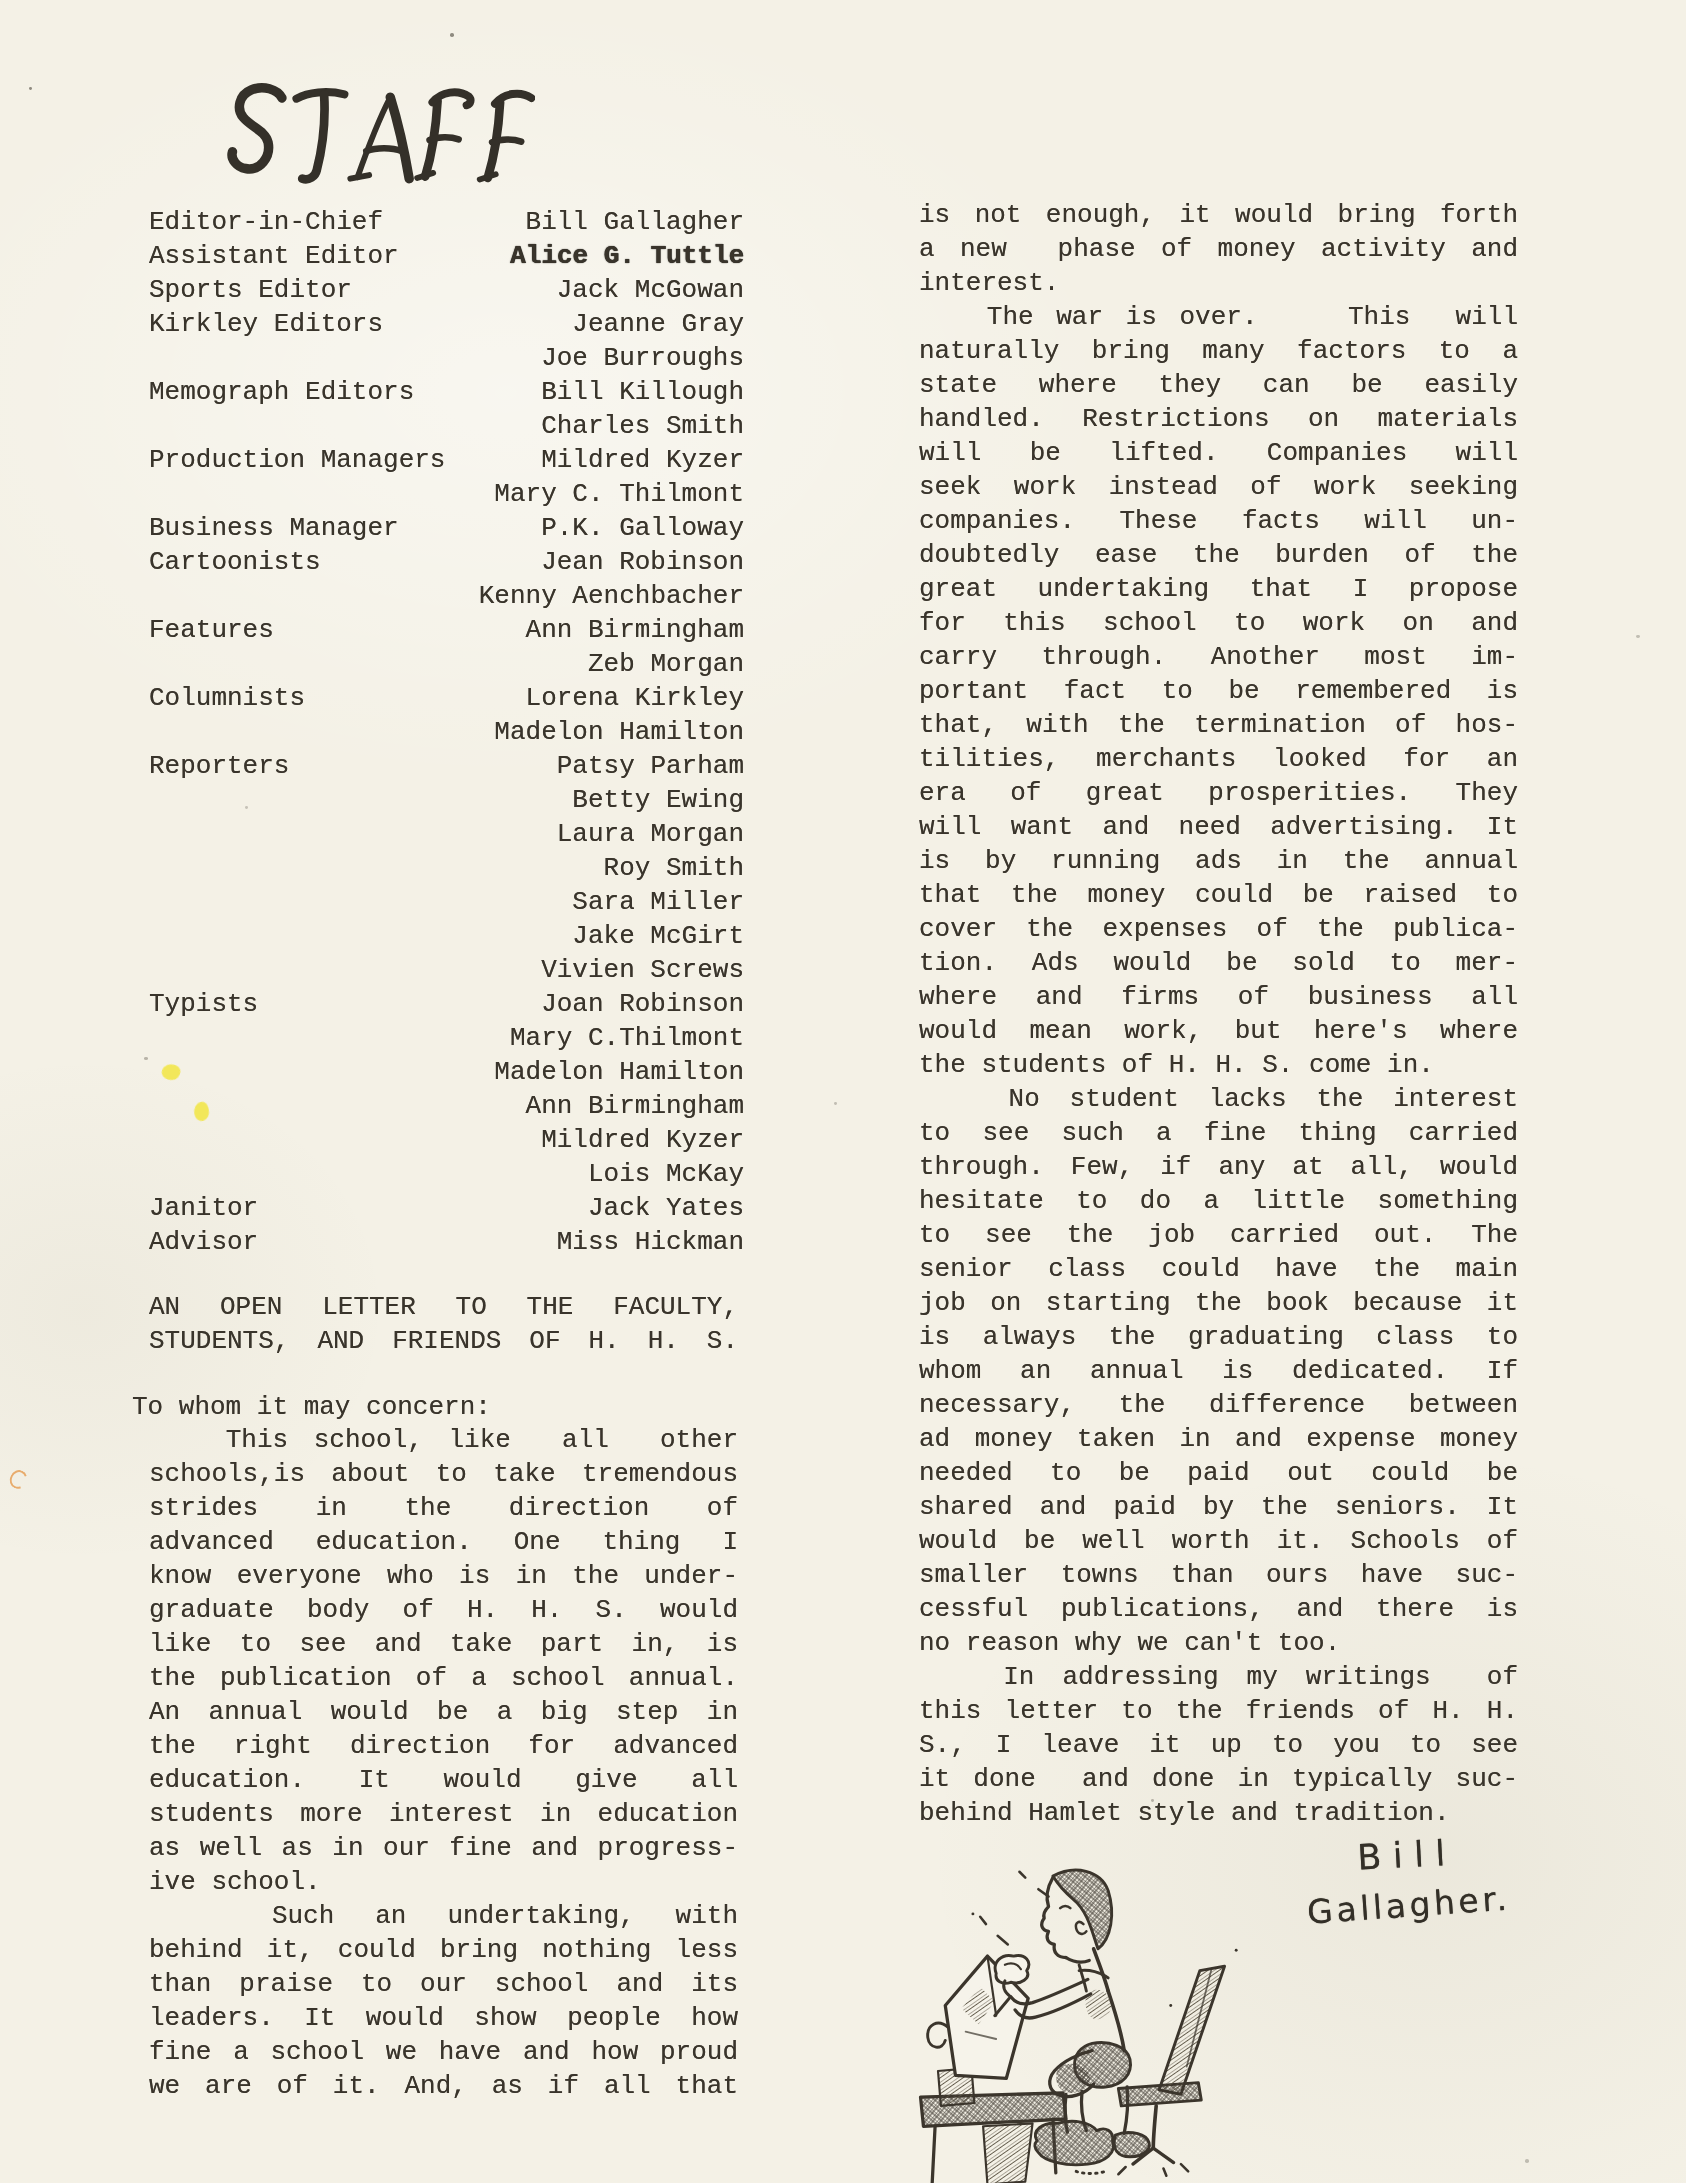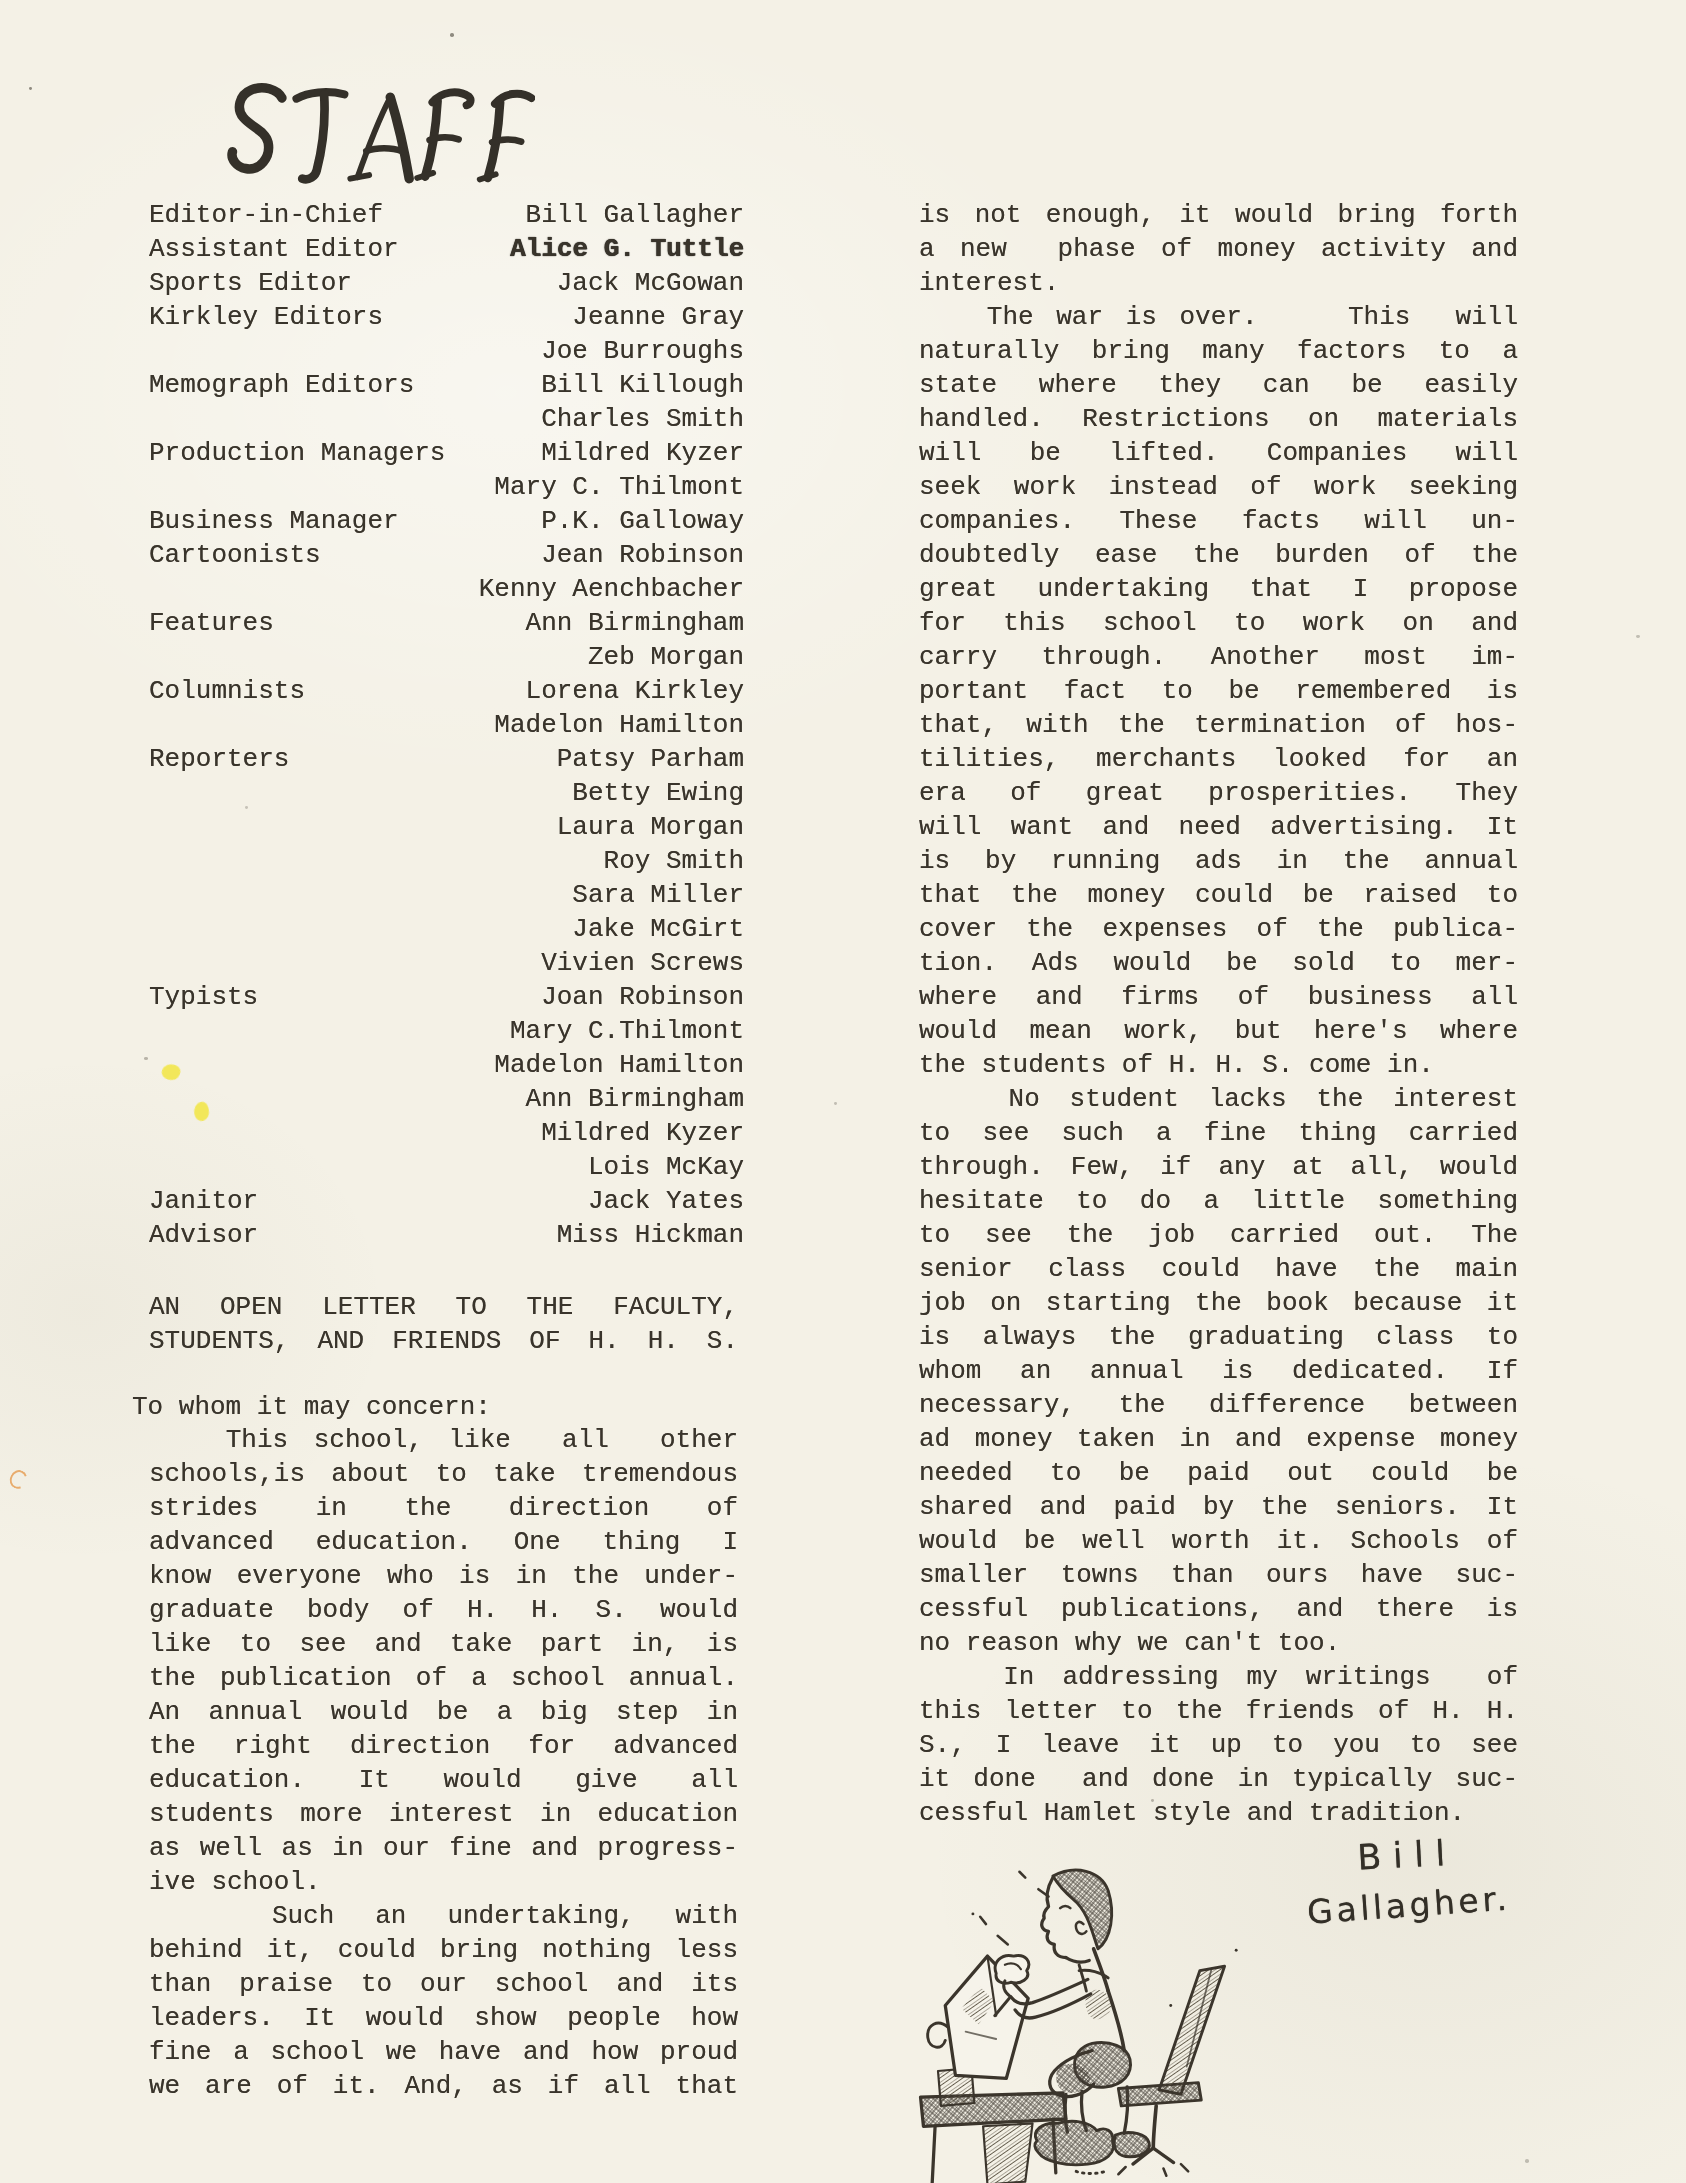--- a/index.html
+++ b/index.html
@@ -30,21 +30,21 @@
 
   
   .staff{position:absolute;left:149px;top:198px;width:595px;}
   .staff-row{
     display:flex;justify-content:space-between;align-items:baseline;
     height:34px;line-height:34px;font-size:26px;
     white-space:pre;
     text-shadow:0 0 0.4px rgba(44,40,33,.65);
   }
   .staff-row .role{text-align:left;}
-  .staff-row .name{text-align:right;}
+  .staff-row .name{text-align:right;margin-top:7px;}
   .heavy .name{font-weight:700;text-shadow:0 0 1.2px rgba(30,27,22,.95), 0.6px 0 0 rgba(30,27,22,.8);}
 
   
   .line{
     height:34px;line-height:34px;font-size:26px;
     white-space:pre-wrap;
     text-align:justify;text-align-last:justify;
     text-shadow:0 0 0.4px rgba(44,40,33,.65);
   }
   .line.end{text-align-last:auto;}
@@ -318,21 +318,21 @@
       <div class="line">needed to be paid out could be</div>
       <div class="line">shared and paid by the seniors. It</div>
       <div class="line">would be well worth it. Schools of</div>
       <div class="line">smaller towns than ours have suc-</div>
       <div class="line">cessful publications, and there is</div>
       <div class="line end">no reason why we can't too.</div>
       <div class="line">   In addressing my writings  of</div>
       <div class="line">this letter to the friends of H. H.</div>
       <div class="line">S., I leave it up to you to see</div>
       <div class="line">it done  and done in typically suc-</div>
-      <div class="line end">cessful Hamlet style and tradition.</div>
+      <div class="line end">behind Hamlet style and tradition.</div>
     </div>
 
   <div class="sig">
     <div class="sig-line1">Bill</div>
     <div class="sig-line2">Gallagher.</div>
   </div>
 
   <div class="cartoon" aria-label="hand-drawn cartoon of a student seated on a stool at a desk, writing on a sheet of paper">
     <svg viewBox="0 0 780 440">
       <defs>

